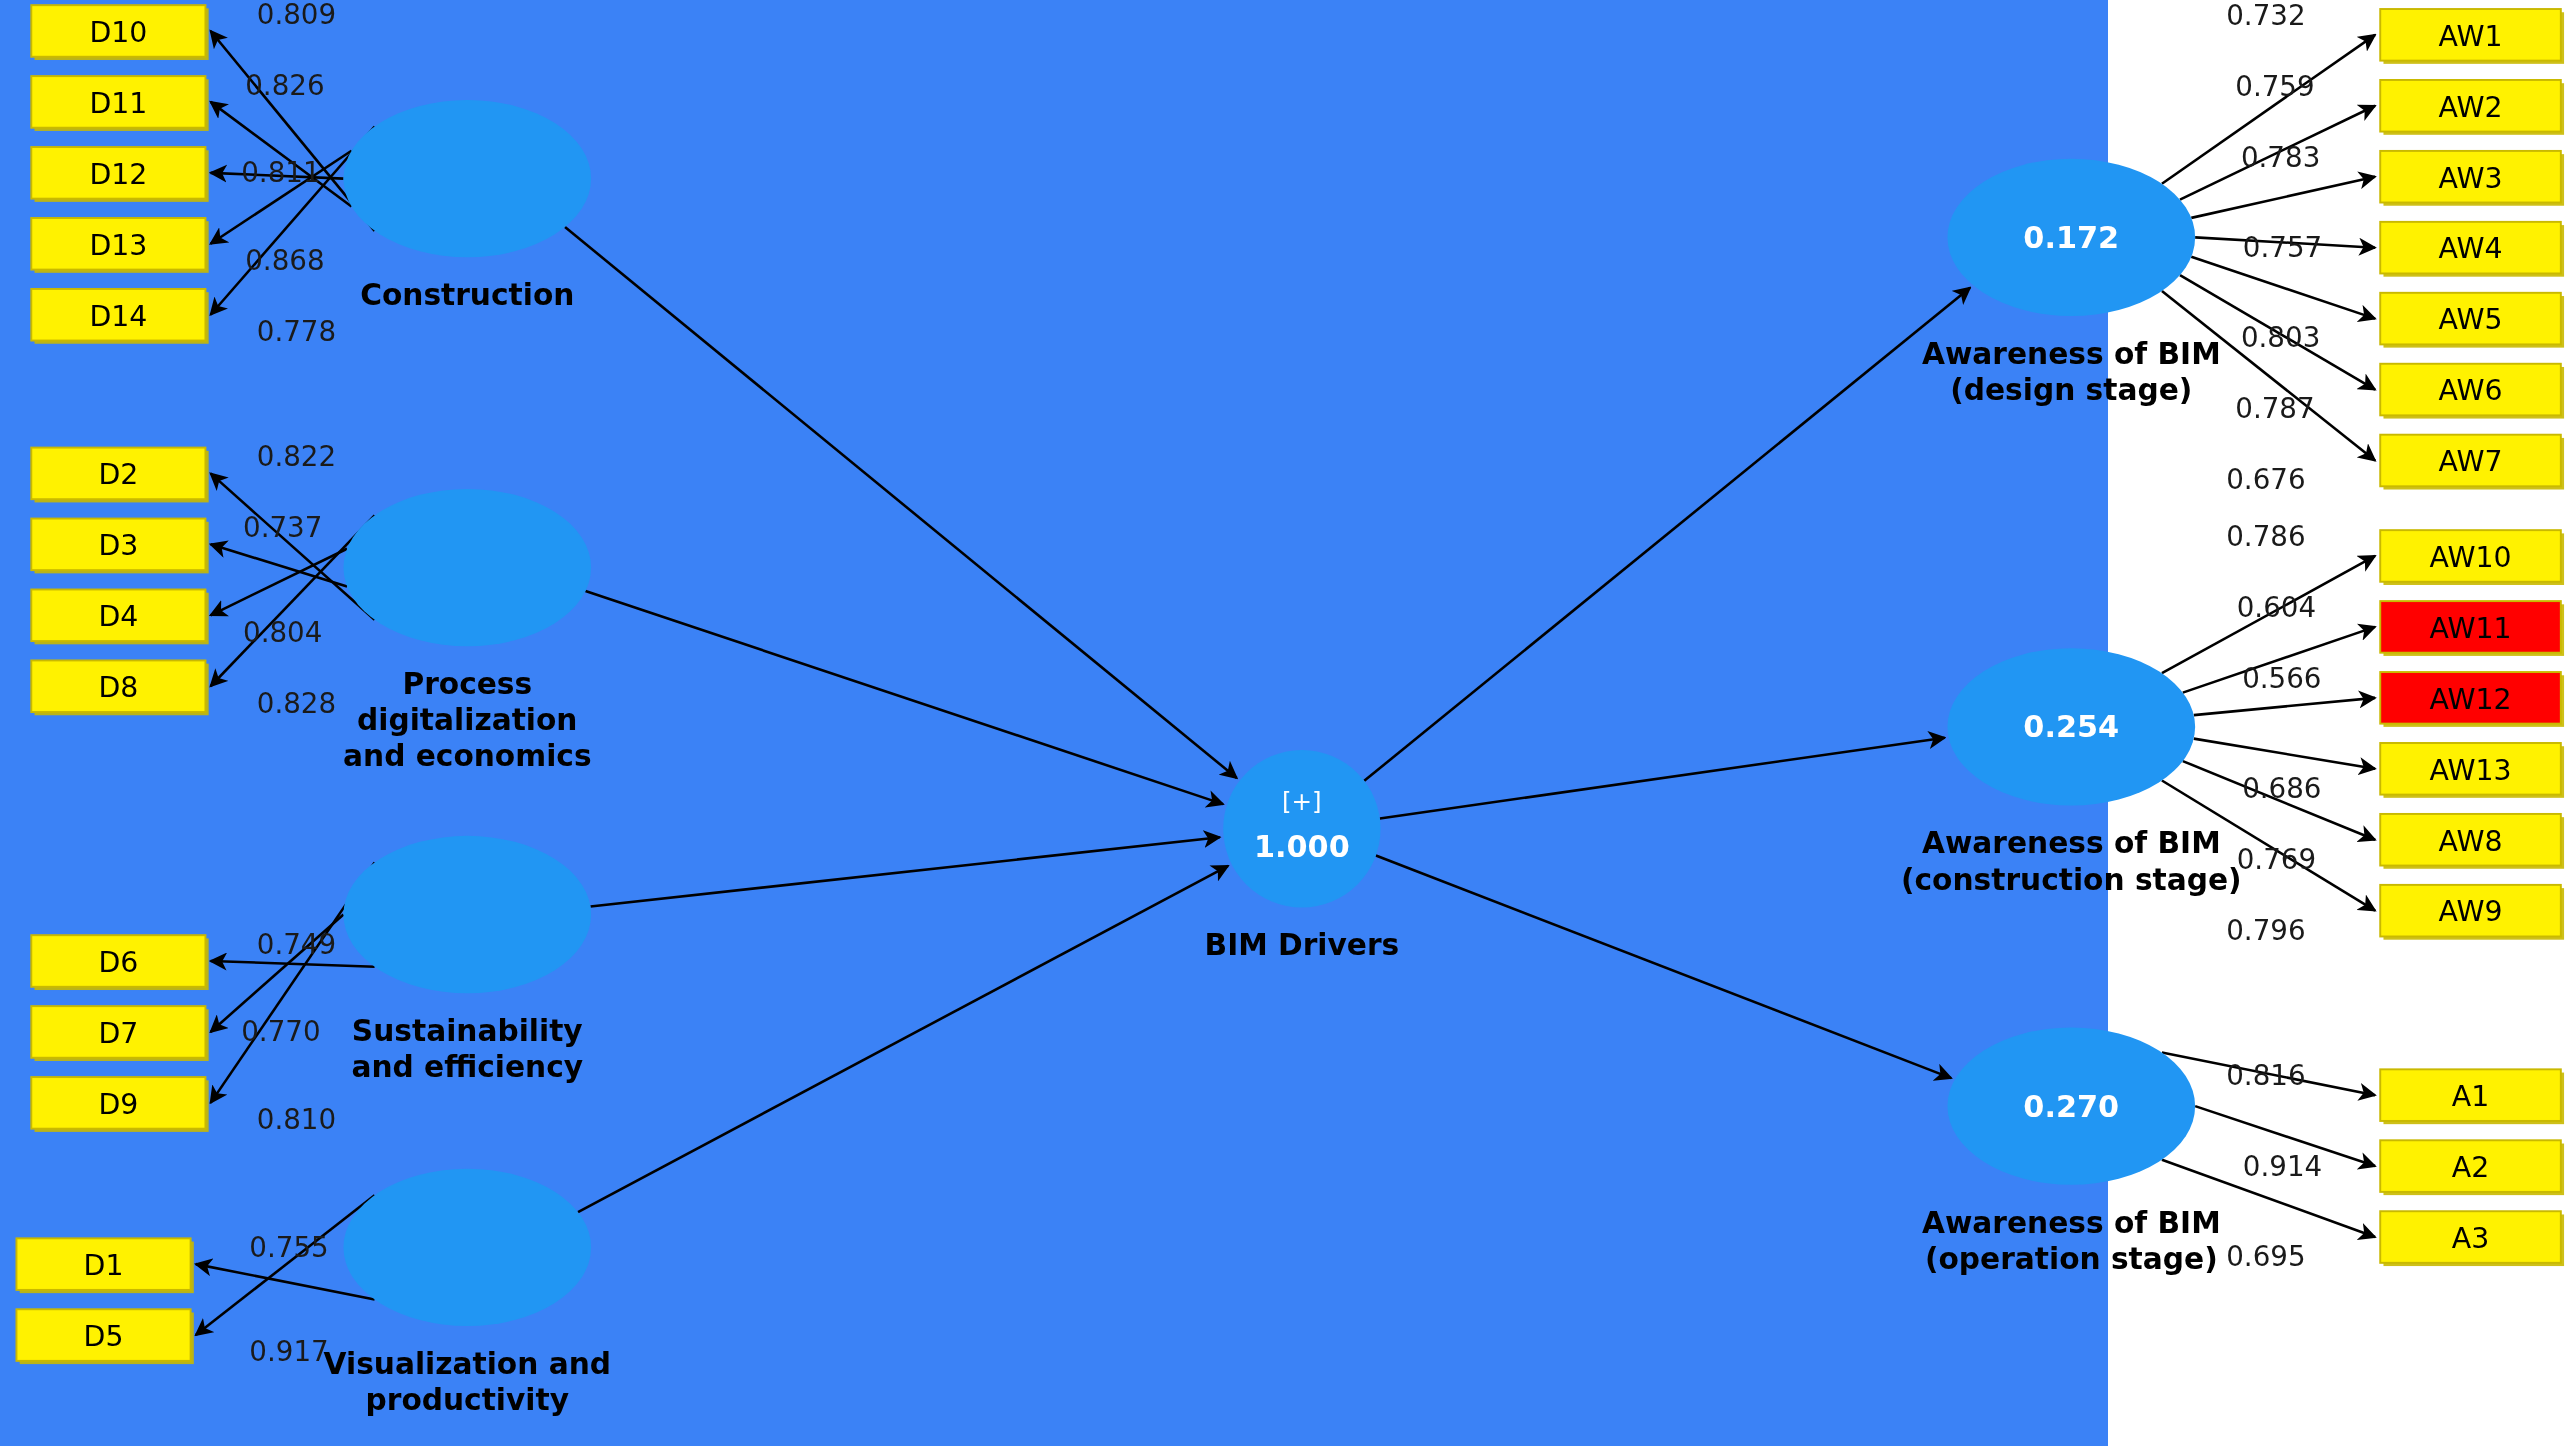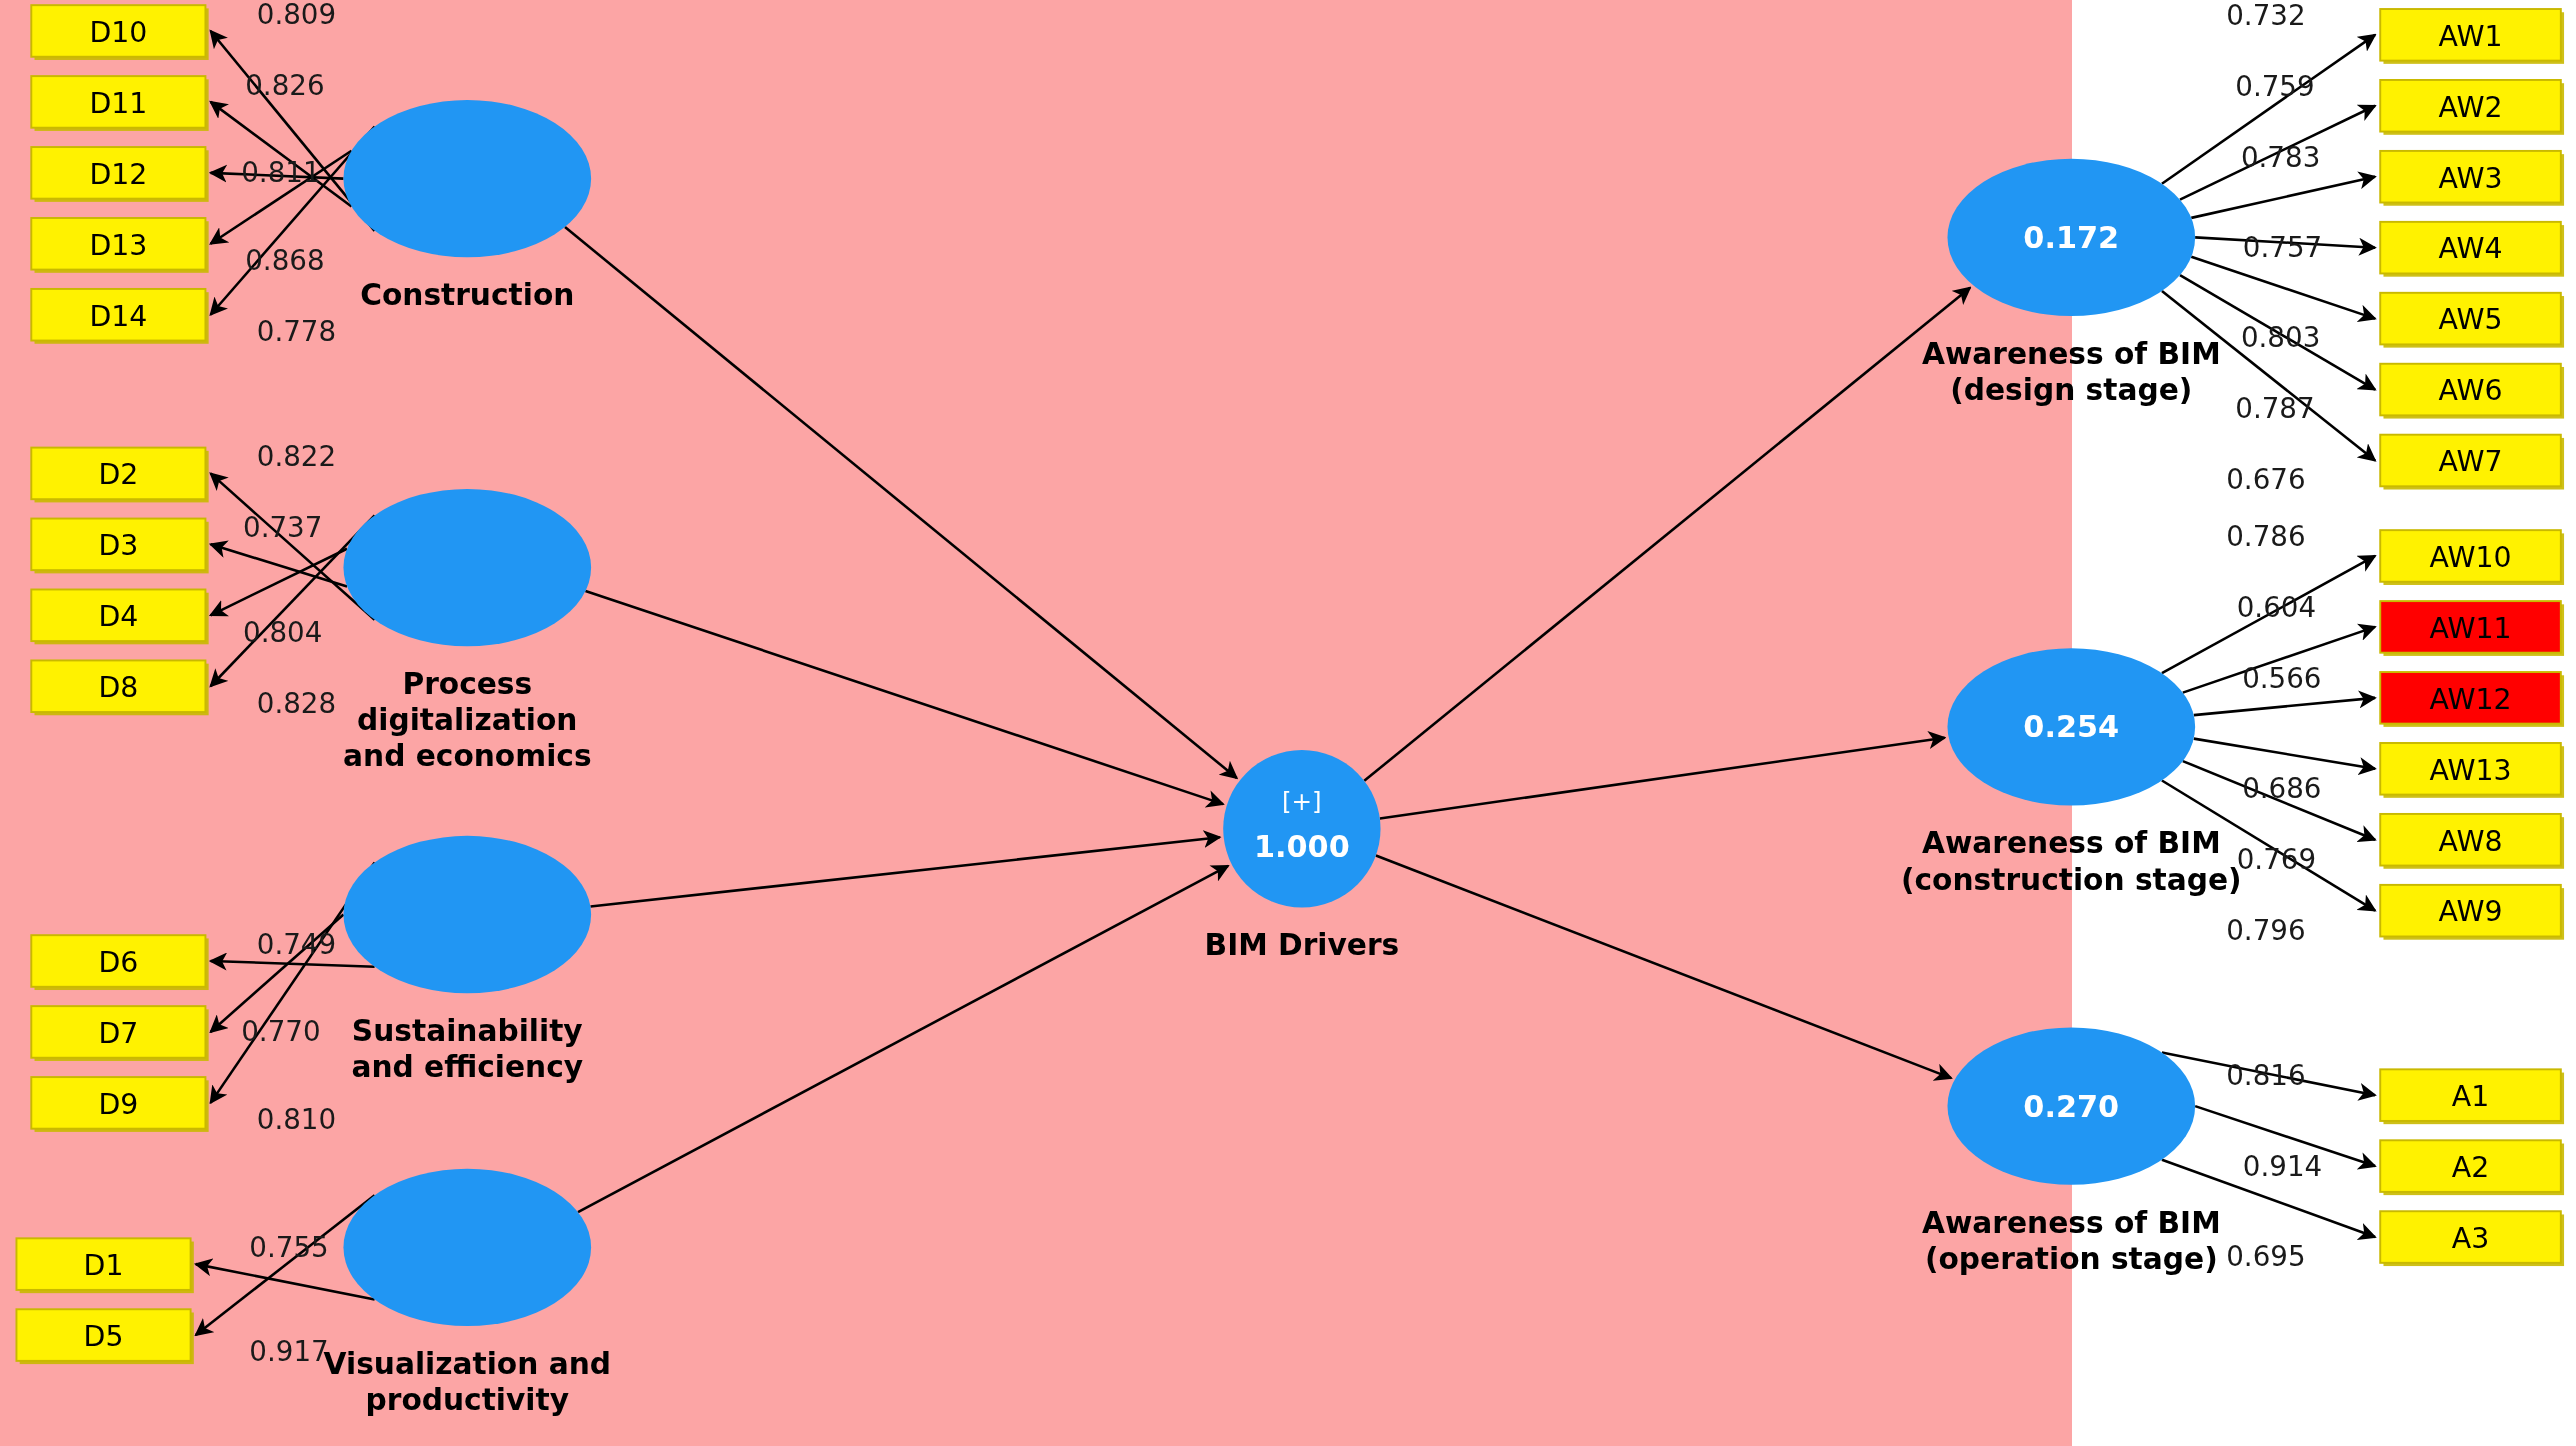--- a/index.html
+++ b/index.html
@@ -1,20 +1,20 @@
 <!DOCTYPE html>
 <html style="font-size:10.3px"><head>
 <meta charset="utf-8">
 <style>
   html,body{margin:0;padding:0;background:#ffffff;}
   body{
     font-family:"DejaVu Sans", sans-serif;
     width:2576px;height:1446px;overflow:hidden;
   }
-  #stage{position:relative;width:2072px;height:1446px;background:#fca5a5;}
+  #stage{position:relative;width:2072px;height:1446px;background:#3b82f6;padding-left:36px;}
   svg#canvas{position:absolute;left:0;top:0;width:2576px;height:1446px;}
 
   .ind-label{
     font-family:"DejaVu Sans", sans-serif;
     font-size:44px;
     fill:#000000;
     text-anchor:middle;
     dominant-baseline:central;
   }
   .coef{

